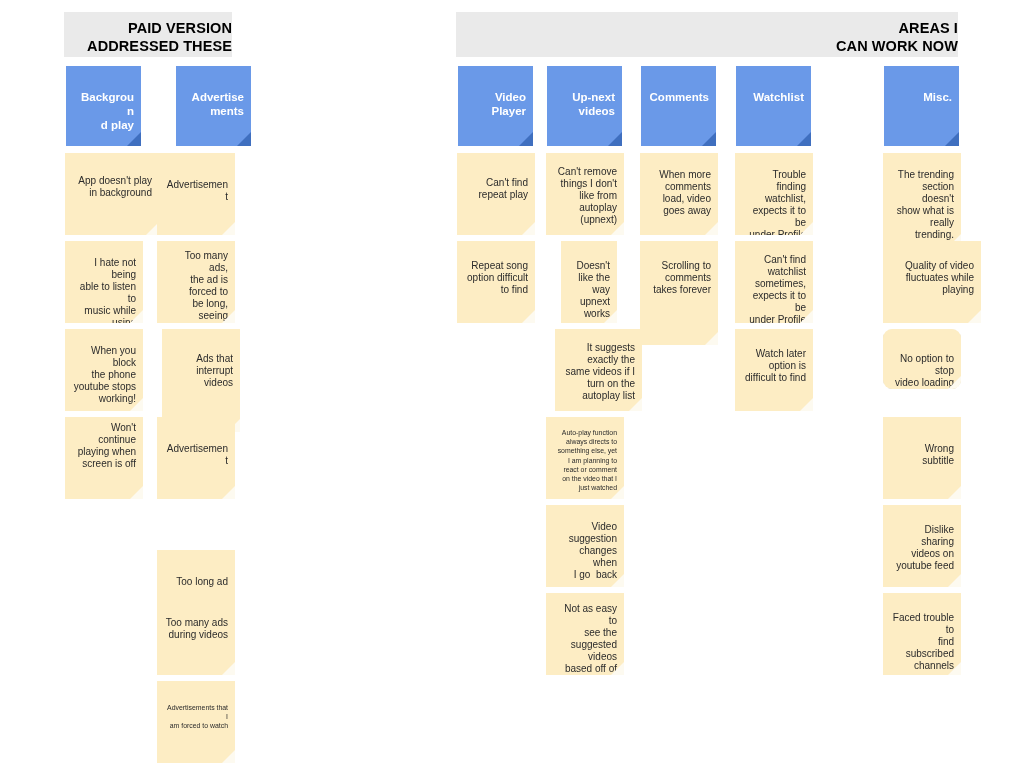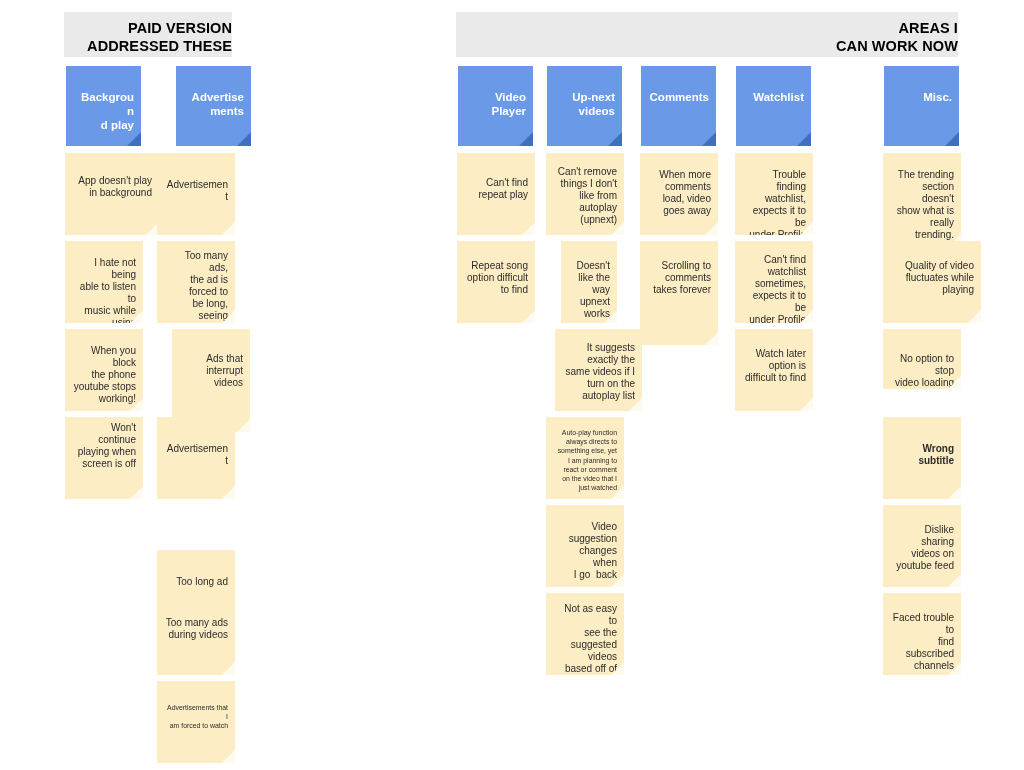--- a/index.html
+++ b/index.html
@@ -161,21 +161,21 @@
     </div>
     <div class="note yellow" style="left: 157px; top: 241px; width: 78px; height: 82px;">
       <div class="body"></div>
       <div class="txt" style="top: 9px;">Too many ads,
 the ad is forced to
 be long, seeing
 the same ad
 frequently</div>
       <div class="fold"></div>
     </div>
-    <div class="note yellow" style="left: 172px; top: 329px; width: 78px; height: 103px;">
+    <div class="note yellow" style="left: 162px; top: 329px; width: 78px; height: 103px;">
       <div class="body"></div>
       <div class="txt" style="top: 24px;">Ads that
 interrupt videos</div>
       <div class="fold"></div>
     </div>
     <div class="note yellow" style="left: 157px; top: 417px; width: 78px; height: 82px;">
       <div class="body"></div>
       <div class="txt" style="top: 26px;">Advertisement</div>
       <div class="fold"></div>
     </div>
@@ -341,29 +341,29 @@
 really trending.</div>
       <div class="fold"></div>
     </div>
     <div class="note yellow" style="left: 883px; top: 241px; width: 98px; height: 82px;">
       <div class="body"></div>
       <div class="txt" style="top: 19px;">Quality of video
 fluctuates while
 playing</div>
       <div class="fold"></div>
     </div>
-    <div class="note yellow" style="left: 883px; top: 329px; width: 78px; height: 60px;">
+    <div class="note yellow" style="left: 883px; top: 329px; width: 78px; height: 60px; border-radius: 9px;">
       <div class="body"></div>
       <div class="txt" style="top: 24px;">No option to stop
 video loading</div>
       <div class="fold"></div>
     </div>
     <div class="note yellow" style="left: 883px; top: 417px; width: 78px; height: 82px;">
       <div class="body"></div>
-      <div class="txt" style="top: 26px; font-weight: bold;">Wrong subtitle</div>
+      <div class="txt" style="top: 26px;">Wrong subtitle</div>
       <div class="fold"></div>
     </div>
     <div class="note yellow" style="left: 883px; top: 505px; width: 78px; height: 82px;">
       <div class="body"></div>
       <div class="txt" style="top: 19px;">Dislike sharing
 videos on
 youtube feed</div>
       <div class="fold"></div>
     </div>
     <div class="note yellow" style="left: 883px; top: 593px; width: 78px; height: 82px;">

